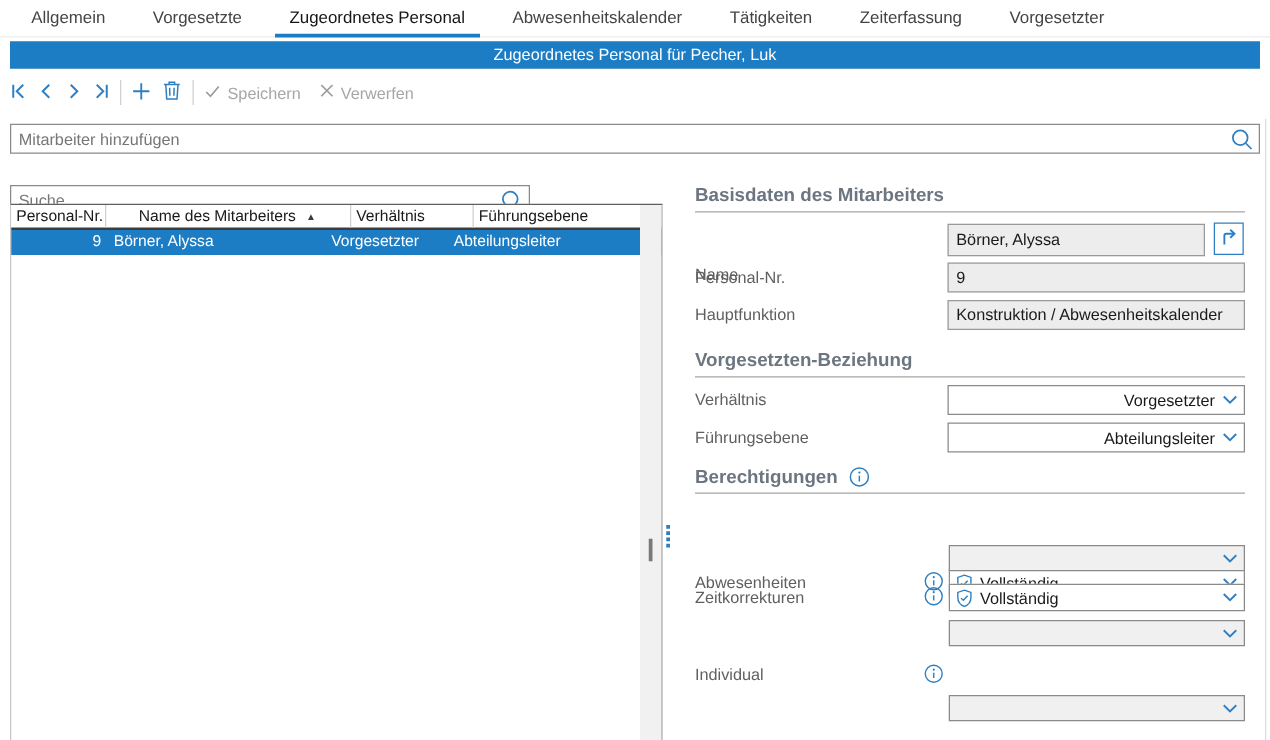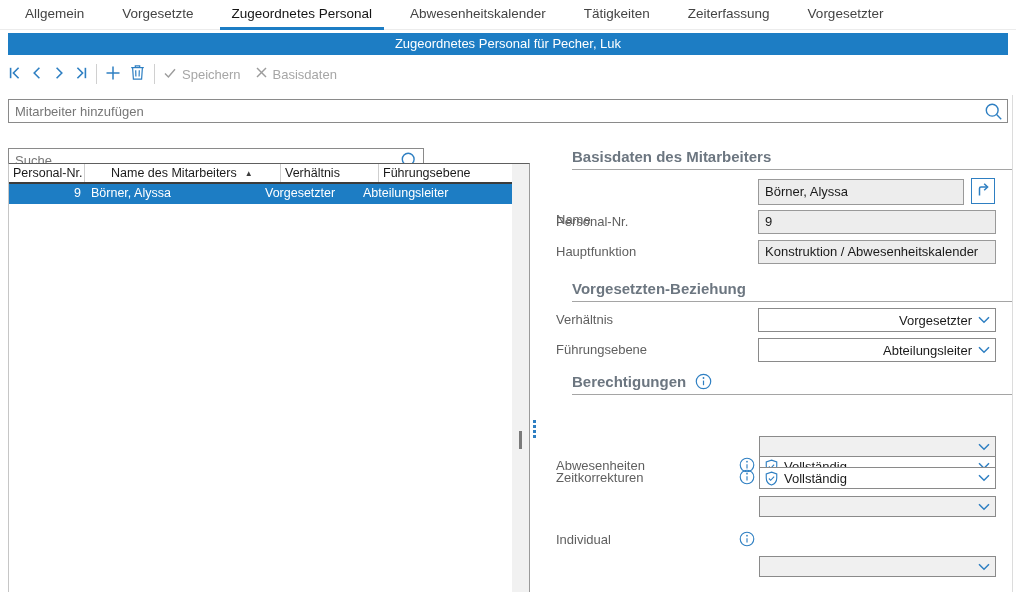--- a/index.html
+++ b/index.html
@@ -68,21 +68,21 @@
   .vthumb{position:absolute;left:7px;top:267px;width:3px;height:18px;background:#7a7a7a;}
 
   
   .splitter{position:absolute;left:533px;top:420px;width:4px;cursor:default;}
   .splitter .dot{width:3px;height:3px;background:var(--iconblue);margin-bottom:2px;}
 
   .win-edge{position:absolute;left:1012px;top:95px;bottom:0;width:1px;background:#dcdcdc;}
 
   
   .detail{position:absolute;left:556px;top:0;width:440px;height:592px;}
-  .sect-h{position:absolute;left:16px;width:440px;font-size:15px;font-weight:bold;color:var(--headgrey);
+  .sect-h{position:absolute;left:0;width:440px;font-size:15px;font-weight:bold;color:var(--headgrey);
           border-bottom:1px solid #a5a5a5;padding-bottom:4px;display:flex;align-items:center;gap:9px;}
   .drow{position:absolute;left:0;width:440px;}
   .lbl{position:absolute;left:0;font-size:13px;color:var(--greytext);white-space:nowrap;}
   .field{position:absolute;background:var(--fieldbg);border:1px solid var(--fieldborder);
          font-size:13px;color:#1a1a1a;padding:0 6px;line-height:22px;height:24px;white-space:nowrap;overflow:hidden;}
   .dd{position:absolute;background:#fff;border:1px solid var(--ddborder);height:24px;
       font-size:13px;color:#1a1a1a;display:flex;align-items:center;}
   .dd .val-r{flex:1;text-align:right;padding-right:6px;white-space:nowrap;}
   .dd .chev{flex:0 0 auto;margin-right:5px;display:flex;}
   .dd.perm{height:22px;}
@@ -170,21 +170,21 @@
       </span>
       <span class="tlabel">Speichern</span>
     </button>
     <button class="tbtn labelled">
       <span>
         <svg width="13" height="13" viewBox="0 0 13 13" fill="none" stroke="#9c9c9c" stroke-width="1.4">
           <line x1="2" y1="2" x2="11" y2="11"></line>
             <line x1="11" y1="2" x2="2" y2="11"></line>
         </svg>
       </span>
-      <span class="tlabel">Basisdaten</span>
+      <span class="tlabel">Verwerfen</span>
     </button>
   </div>
 
   <div class="searchbox sb-top">
     <input type="text" placeholder="Mitarbeiter hinzufügen" style="">
     <span class="mag">
       <svg width="19" height="19" viewBox="0 0 19 19" fill="none" stroke="#2e7fc2" stroke-width="1.4">
         <circle cx="8.2" cy="8.2" r="5.9"></circle>
           <line x1="12.6" y1="12.6" x2="17.2" y2="17.2"></line>
       </svg>

